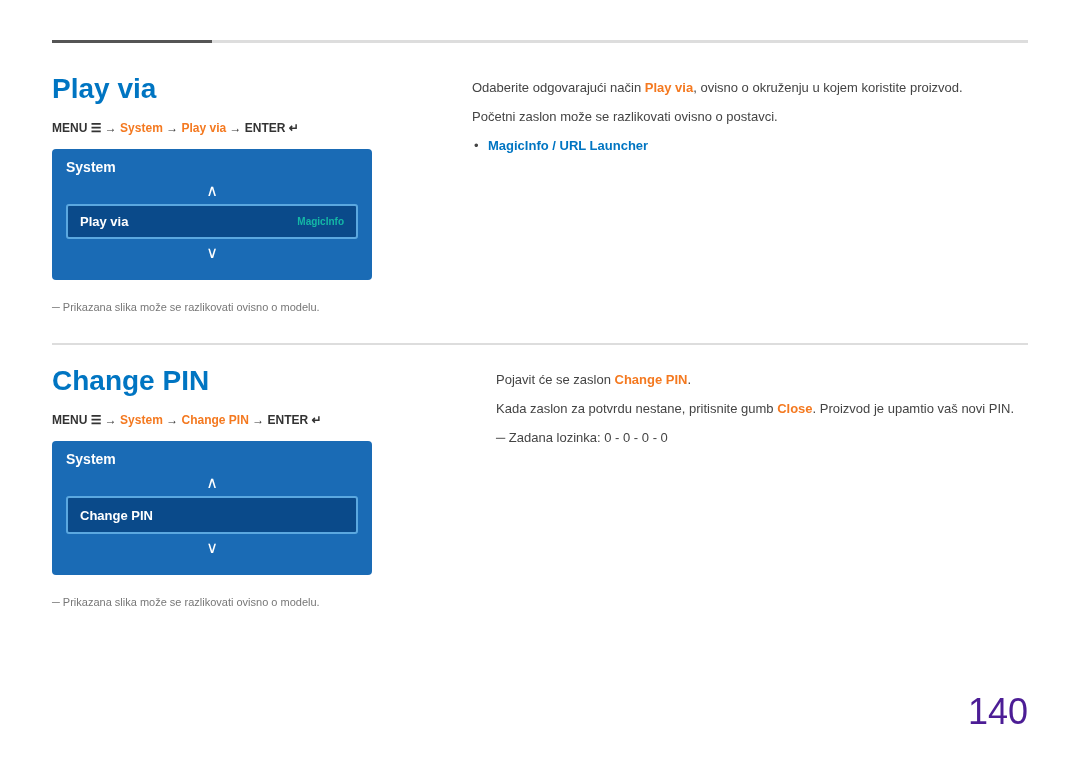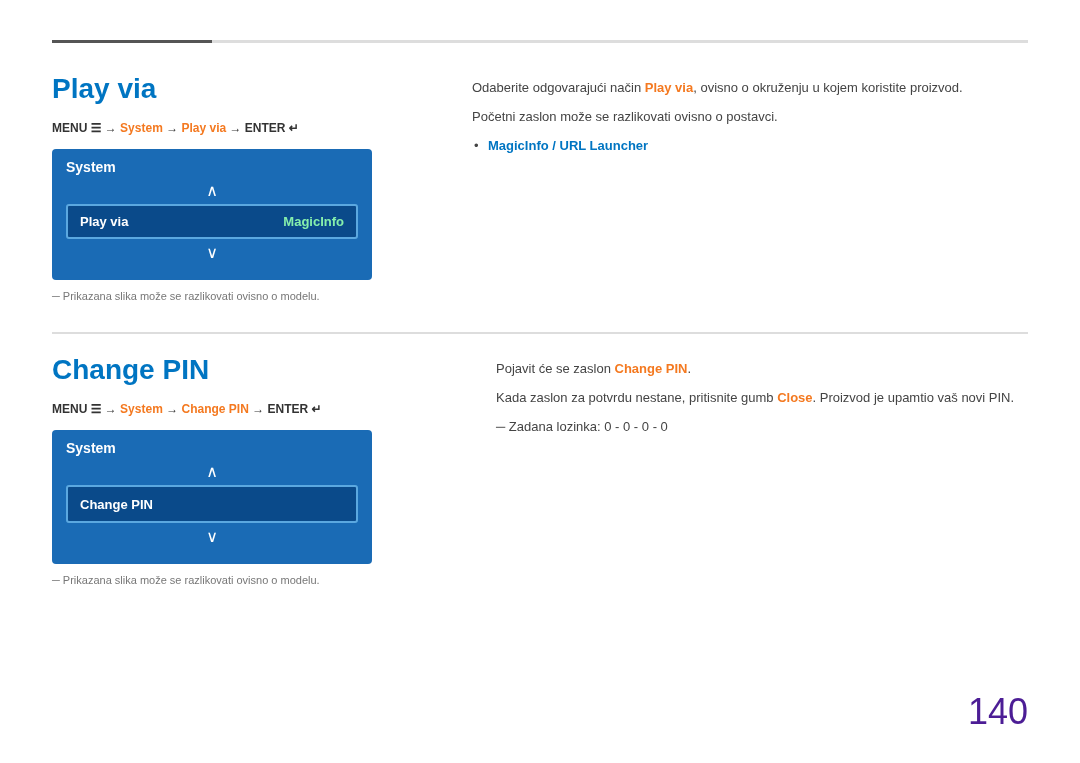--- a/index.html
+++ b/index.html
@@ -92,29 +92,29 @@
       display: flex;
       justify-content: space-between;
       align-items: center;
     }
     .ui-mockup-item-label {
       color: #fff;
       font-size: 13px;
       font-weight: 600;
     }
     .ui-mockup-item-value {
-      color: #86efac;
-      font-size: 13px;
+      color: #14b8a6;
+      font-size: 10px;
       font-weight: 600;
     }
     
     .note-text {
       font-size: 11px;
       color: #777;
-      margin-top: 10px;
+      margin-top: 21px;
     }
     .note-text::before {
       content: '─ ';
     }
     
     .right-text {
       font-size: 13px;
       color: #444;
       line-height: 1.6;
       margin-bottom: 8px;

